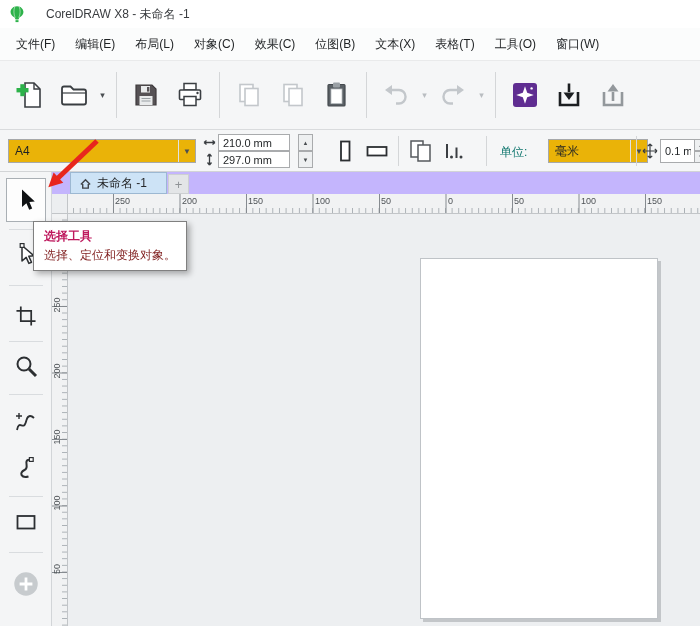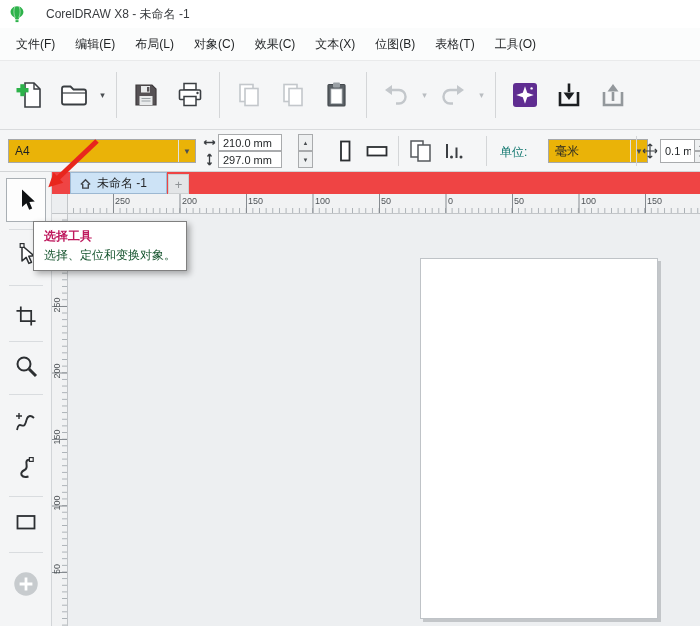--- a/index.html
+++ b/index.html
@@ -29,31 +29,31 @@
   .tsep{width:1px;height:46px;background:#d4d6d8;margin:0 7px;}
 
   
   .propbar{position:absolute;left:0;top:130px;right:0;height:42px;background:#f5f6f7;
            border-bottom:1px solid #d2d4d6;}
   .combo{position:absolute;background:#eab308;border:1px solid #a6a8aa;display:flex;align-items:stretch;}
   .combo .txt{flex:1;display:flex;align-items:center;padding:0 6px;font-size:12px;color:#1f2224;}
   .combo .car{width:17px;display:flex;align-items:center;justify-content:center;
               font-size:8px;color:#4a4e52;border-left:1px solid #e0e2e4;}
   .pfield{position:absolute;height:17px;border:1px solid #a9abad;background:#fff;
-          font-size:11px;padding:0 4px;font-family:inherit;color:#1f2224;width:64px;}
+          font-size:11px;padding:0 4px;font-family:inherit;color:#1f2224;width:72px;}
   .sicon{position:absolute;width:13px;height:13px;}
   .spincol{position:absolute;width:15px;display:flex;flex-direction:column;}
   .spincol button{flex:1;border:1px solid #a9abad;background:#eef0f1;font-size:6px;color:#4a4e52;
                   display:flex;align-items:center;justify-content:center;}
   .pbtn{position:absolute;top:5px;width:30px;height:31px;display:flex;align-items:center;justify-content:center;}
   .psep{position:absolute;top:6px;width:1px;height:30px;background:#d4d6d8;}
   .plabel{position:absolute;top:14px;color:#0f766e;}
 
   
-  .tabrow{position:absolute;left:52px;top:172px;right:0;height:22px;background:#ef4444;}
+  .tabrow{position:absolute;left:52px;top:172px;right:0;height:22px;background:#c4b5fd;}
   .tab-active{position:absolute;left:18px;top:0;width:97px;height:22px;background:#cde3f6;
               border:1px solid #9cb8d2;display:flex;align-items:center;padding:0 8px;gap:5px;}
   .tab-add{position:absolute;left:116px;top:2px;width:21px;height:20px;background:#e3e5e7;
            border:1px solid #cdd0d2;color:#909396;display:flex;align-items:center;justify-content:center;
            font-size:13px;}
 
   
   .hruler{position:absolute;left:68px;top:194px;right:0;height:20px;background:#f1f2f3;
           border-bottom:1px solid #c2c5c8;
           background-image:linear-gradient(to right,#868b90 0 1px,transparent 1px),
@@ -83,21 +83,21 @@
   .toolbox{position:absolute;left:0;top:172px;width:52px;bottom:0;background:#f4f5f6;
            border-right:1px solid #d2d5d8;}
   .tool{position:absolute;left:6px;width:40px;height:36px;display:flex;align-items:center;justify-content:center;}
   .tool.selected{top:6px;height:44px;background:#fdfdfd;border:1px solid #a9afb4;}
   .tlsep{position:absolute;left:9px;width:34px;height:1px;background:#d9dcdf;}
 
   
   .tooltip{position:absolute;left:33px;top:221px;z-index:80;background:#fff;border:1px solid #808080;
            box-shadow:3px 3px 6px rgba(0,0,0,.3);padding:5px 10px 6px;white-space:nowrap;line-height:1.55;}
   .tooltip .tt1{font-weight:bold;color:#be185d;}
-  .tooltip .tt2{color:#14532d;text-align:center;}
+  .tooltip .tt2{color:#7f1d1d;text-align:center;}
 
   
   .anno{position:absolute;inset:0;z-index:90;pointer-events:none;}
 </style>
 </head>
 <body>
 
 <div class="app">
 
   <div class="titlebar">
@@ -108,24 +108,25 @@
     </svg>
     <span class="ttl">CorelDRAW X8 - 未命名 -1</span>
   </div>
 
   <nav class="menubar">
     <span class="menu-item">文件(F)</span>
     <span class="menu-item">编辑(E)</span>
     <span class="menu-item">布局(L)</span>
     <span class="menu-item">对象(C)</span>
     <span class="menu-item">效果(C)</span>
+    <span class="menu-item">位图(B)</span>
     <span class="menu-item">文本(X)</span>
-    <span class="menu-item">位图(B)</span>
     <span class="menu-item">表格(T)</span>
     <span class="menu-item">工具(O)</span>
+    <span class="menu-item">窗口(W)</span>
   </nav>
 
   <div class="toolbar">
     <button class="tbtn">
       <svg width="30" height="30" viewBox="0 0 30 30">
         <path d="M10,3 h9 l6,6 v18 h-15 z" fill="#fff" stroke="#3a3e42" stroke-width="1.6"></path>
         <path d="M19,3 v6 h6" fill="none" stroke="#3a3e42" stroke-width="1.4"></path>
         <rect x="1.5" y="8" width="12" height="4.4" fill="#2db24a"></rect>
         <rect x="5.3" y="4.2" width="4.4" height="12" fill="#2db24a"></rect>
       </svg>

